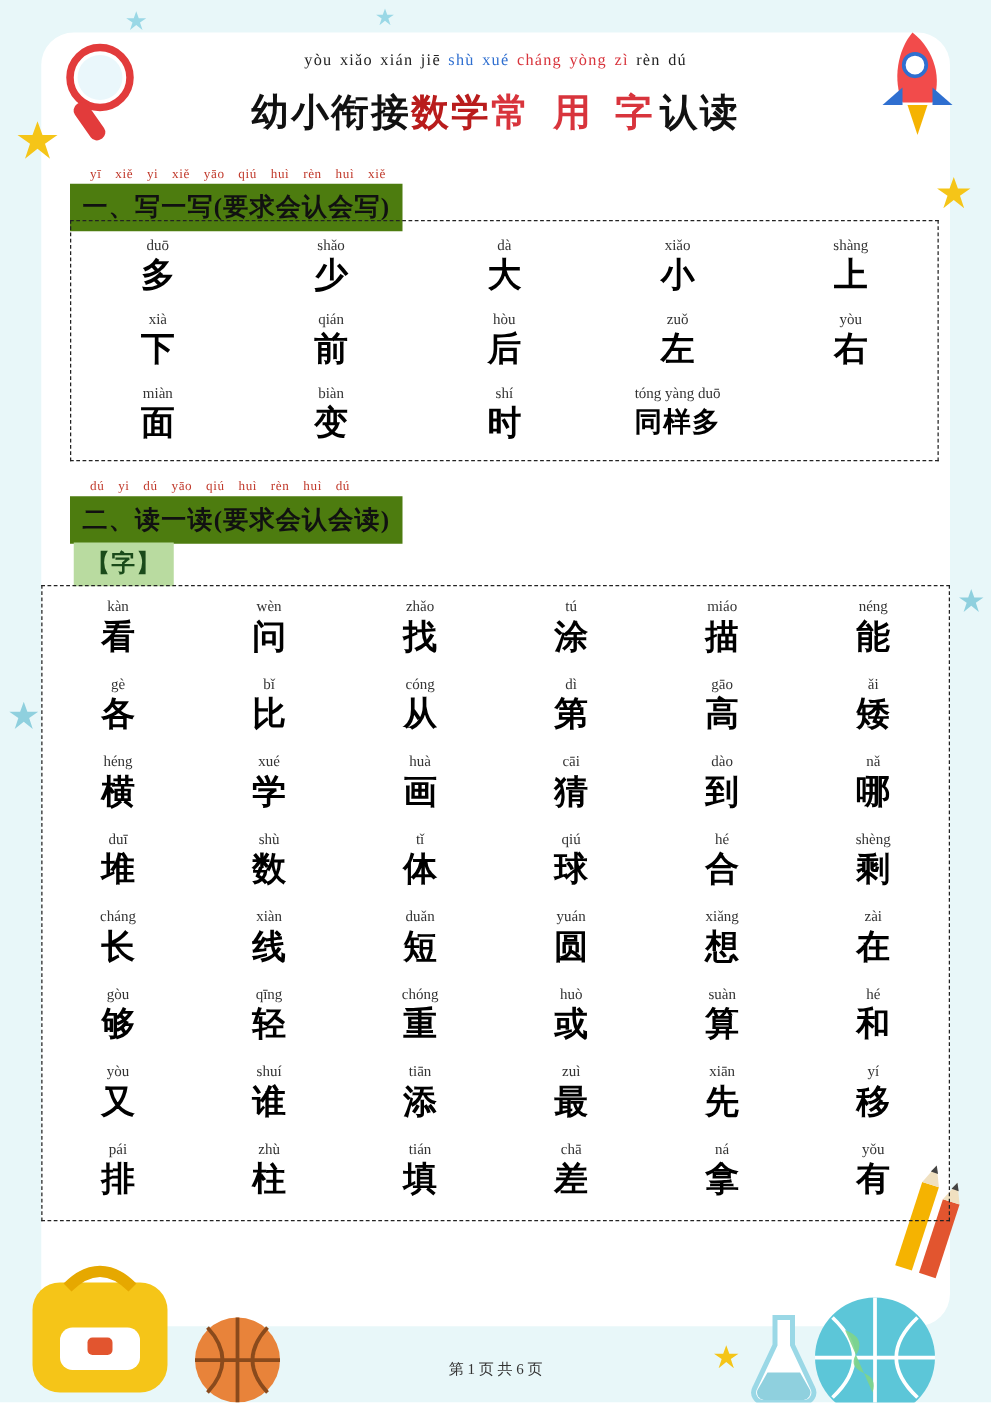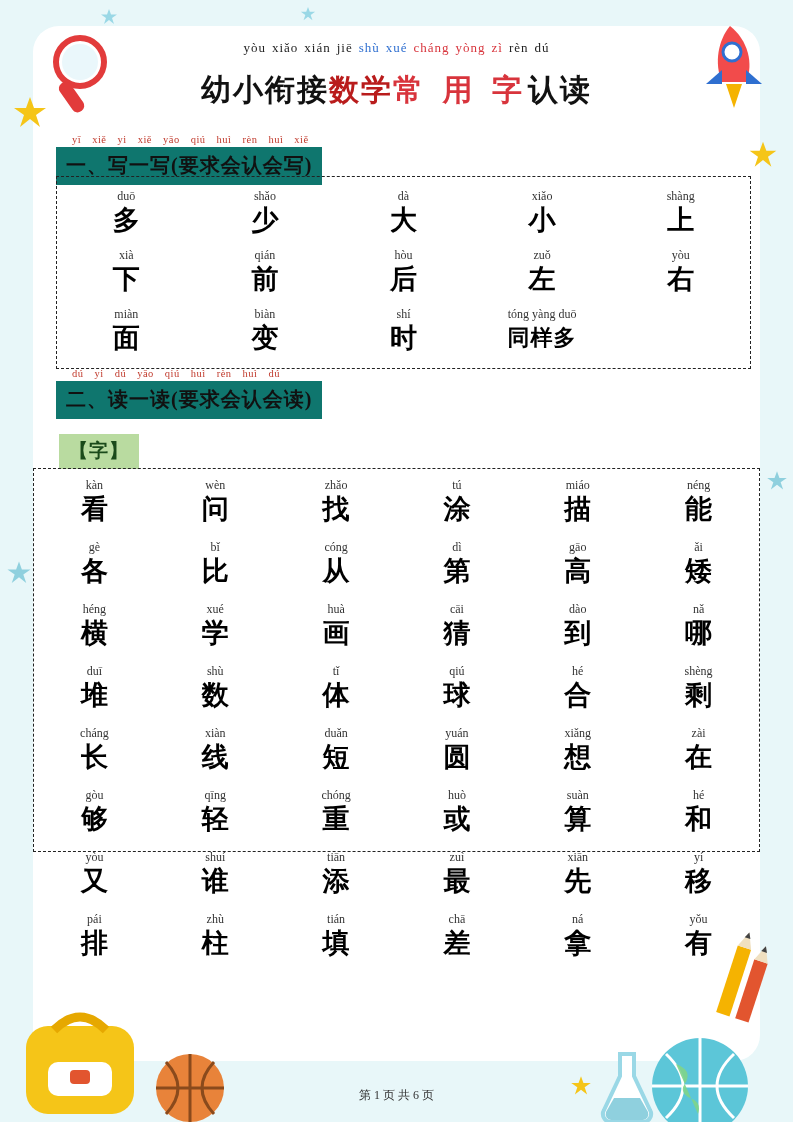--- a/index.html
+++ b/index.html
@@ -76,21 +76,21 @@
     font-size: 10.5px;
     color: #c0392b;
     letter-spacing: .5px;
     position: absolute;
     top: -13px;
     left: 16px;
     white-space: nowrap;
   }
   .sec-pinyin span { display:inline-block; margin-right: 11px; }
   .sec-bar {
-    background: #0f766e;
+    background: #4d7c0f;
     color: #111;
     font-family: "Liberation Serif", serif;
     font-size: 20px;
     font-weight: bold;
     padding: 5px 10px 6px 10px;
     letter-spacing: 1px;
     display: inline-block;
     white-space: nowrap;
   }
   .sub-bar {
@@ -143,21 +143,21 @@
   #box-write {
     left: 56px; top: 176px; width: 695px; height: 193px;
   }
   #box-write .grid {
     grid-template-columns: repeat(5, 1fr);
     padding: 12px 0 0 0;
     row-gap: 11px;
   }
   
   #box-read {
-    left: 33px; top: 468px; width: 727px; height: 384px;
+    left: 33px; top: 468px; width: 727px; height: 509px;
   }
   #box-read .grid {
     grid-template-columns: repeat(6, 1fr);
     padding: 9px 0 0 0;
     row-gap: 14px;
   }
 
   
   .footer {
     position: absolute;
@@ -334,21 +334,21 @@
           <div class="py"></div>
           <div class="hz"></div>
         </div>
         <div class="cell">
           <div class="py"></div>
           <div class="hz"></div>
         </div>
       </div>
   </div>
 
-  <div class="sec" style="left:56px;top:368px;border-radius:13px;">
+  <div class="sec" style="left:56px;top:384px;border-radius:13px;">
     <div class="sec-pinyin">
       <span>dú</span><span>yi</span><span>dú</span><span>yāo</span><span>qiú</span><span>huì</span><span>rèn</span><span>huì</span><span>dú</span>
     </div>
     <div class="sec-bar">二、读一读(要求会认会读)</div>
   </div>
 
   <div class="sub-bar" style="left:59px;top:434px;">【字】</div>
 
   <div class="charbox" id="box-read">
     <div class="grid" id="grid-read">

